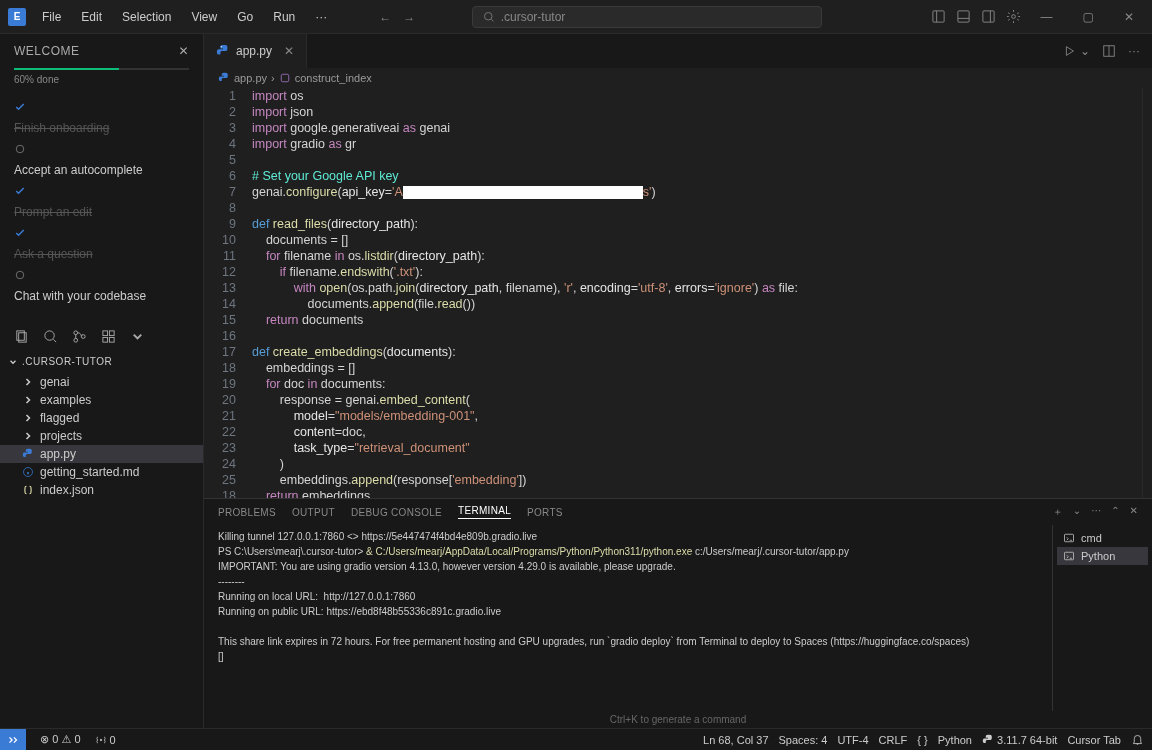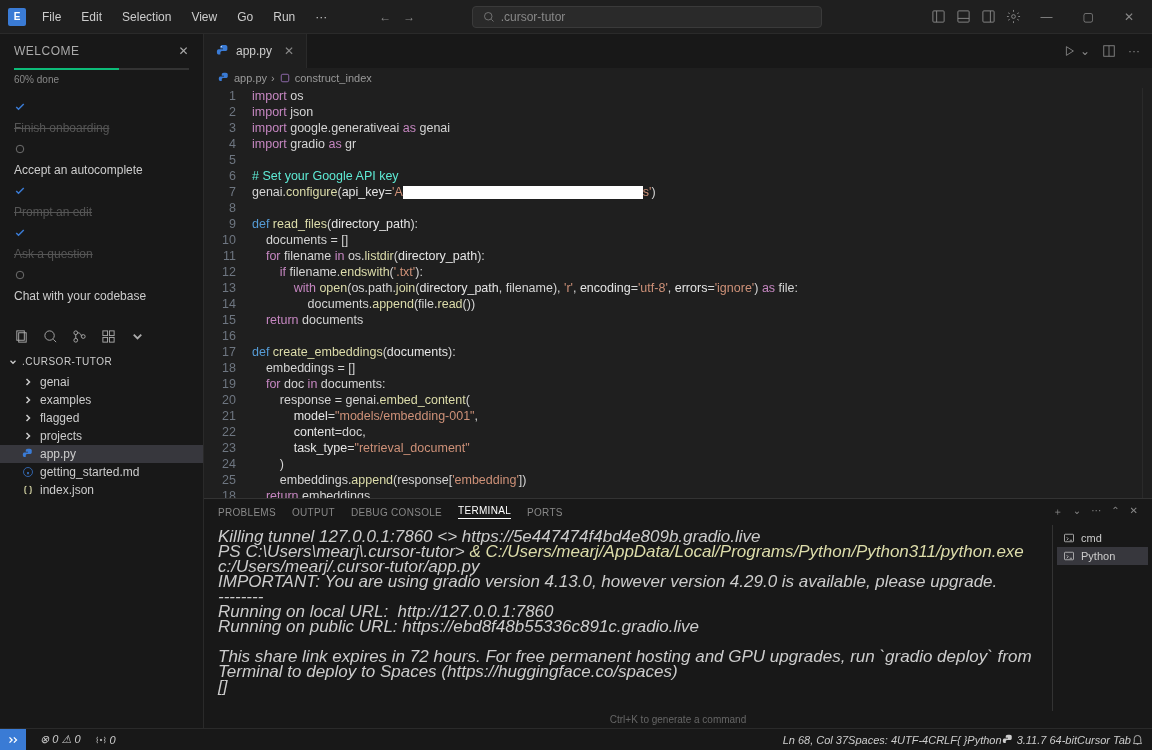--- a/index.html
+++ b/index.html
@@ -50,30 +50,30 @@
 .com { color: #5eead4; }
 .op { color: #d4d4d4; }
 .masked { background: white; display: inline-block; width: 240px; height: 13px; vertical-align: middle; }
 .minimap { width: 10px; background: #1f1f1f; border-left: 1px solid #2a2a2a; }
 .panel { height: 230px; border-top: 1px solid #333; display: flex; flex-direction: column; background: #181818; }
 .panel-tabs { display: flex; padding: 0 14px; height: 26px; align-items: center; gap: 16px; font-size: 10px; }
 .panel-tab { color: #888; cursor: pointer; letter-spacing: 0.3px; }
 .panel-tab.active { color: #fff; border-bottom: 1px solid #fff; padding-bottom: 2px; }
 .panel-actions { margin-left: auto; display: flex; gap: 10px; color: #888; }
 .terminal { flex: 1; display: flex; overflow: hidden; }
-.terminal-out { flex: 1; padding: 4px 14px; font-family: Consolas, monospace; font-size: 17px; line-height: 15px; color: #ccc; overflow: auto; white-space: pre-wrap; word-break: break-all; font-style: italic; }
+.terminal-out { flex: 1; padding: 4px 14px; font-family: Consolas, monospace; font-size: 10px; line-height: 15px; color: #ccc; overflow: auto; white-space: pre-wrap; word-break: break-all; }
 .terminal-out .yellow { color: #dcdcaa; }
 .terminal-sidebar { width: 100px; border-left: 1px solid #333; padding: 4px; }
 .terminal-session { display: flex; align-items: center; gap: 6px; padding: 3px 6px; font-size: 11px; cursor: pointer; }
 .terminal-session.active { background: #37373d; }
 .terminal-session svg { width: 12px; height: 12px; }
 .hint-bar { text-align: center; font-size: 10px; color: #666; padding: 3px; }
-.status-bar { height: 22px; background: #181818; border-top: 1px solid #2a2a2a; display: flex; align-items: center; padding: 0 8px; font-size: 11px; gap: 14px; font-style: italic; }
+.status-bar { height: 22px; background: #181818; border-top: 1px solid #2a2a2a; display: flex; align-items: center; padding: 0 8px; font-size: 11px; gap: 14px; }
 .status-left { display: flex; gap: 14px; align-items: center; }
-.status-right { margin-left: auto; display: flex; gap: 0; align-items: center; }
+.status-right { margin-left: auto; display: flex; gap: 10px; align-items: center; }
 .remote-btn { background: #3a7bd5; padding: 0 6px; height: 22px; display: flex; align-items: center; margin-left: -8px; }
 </style>
 </head>
 <body>
 
 <div class="title-bar">
   <div class="logo">E</div>
   <div id="menu-container"></div>
   <span class="menu-item">File</span>
     <span class="menu-item">Edit</span>

